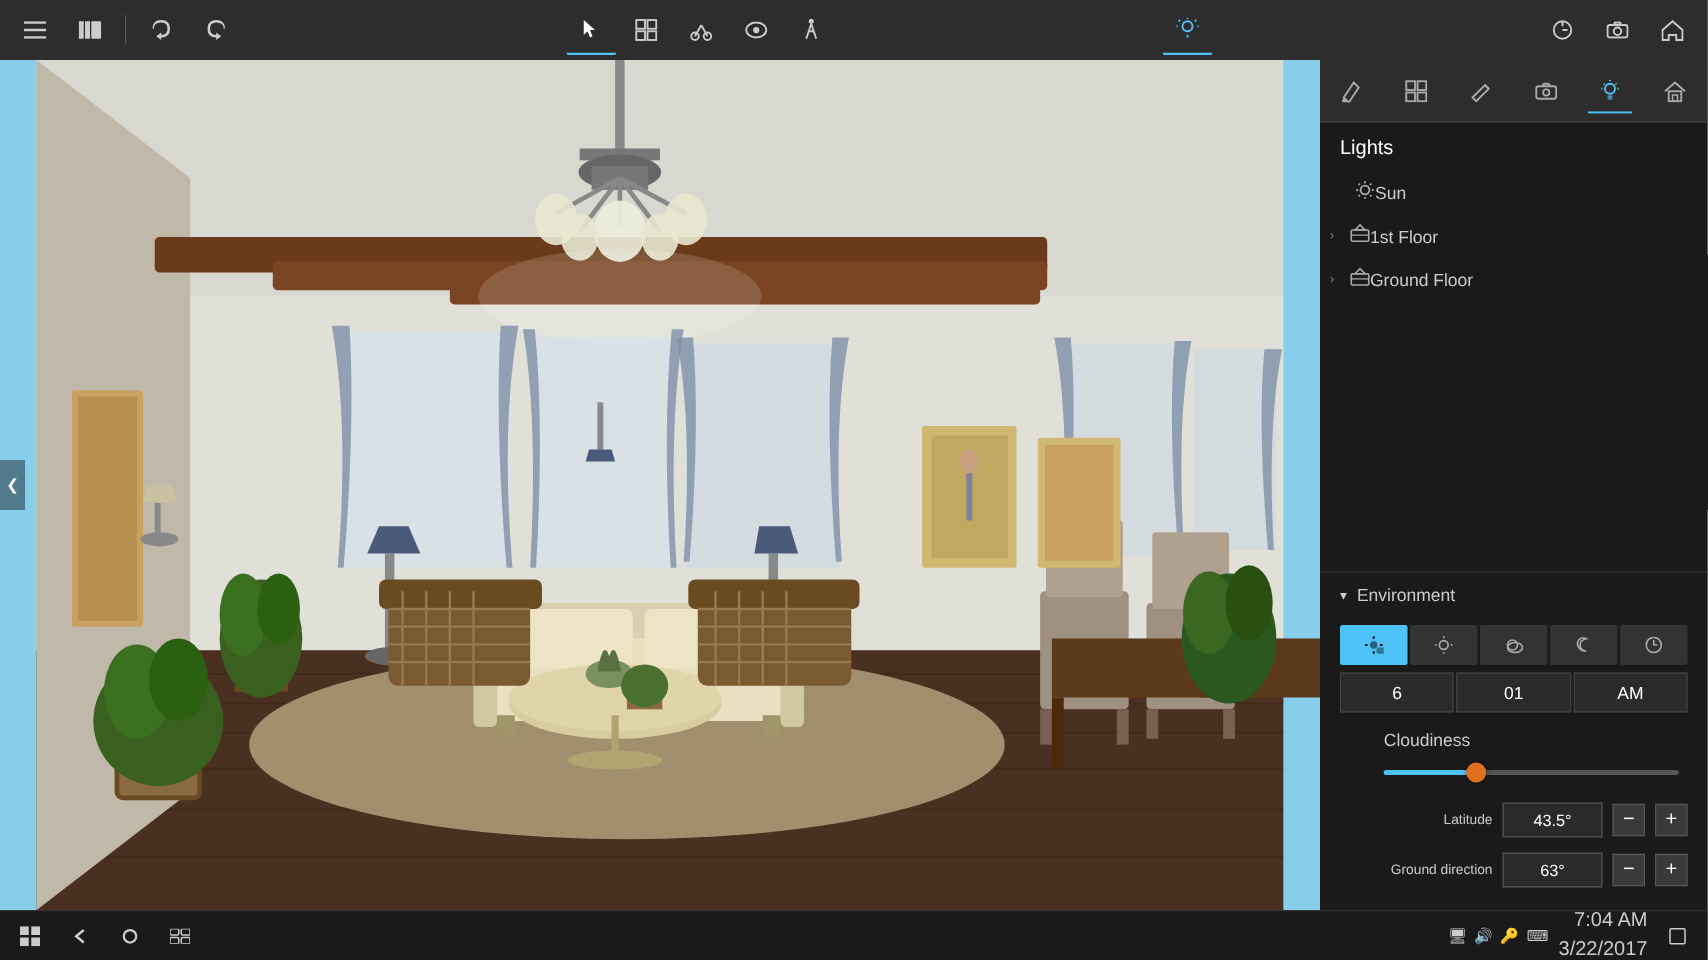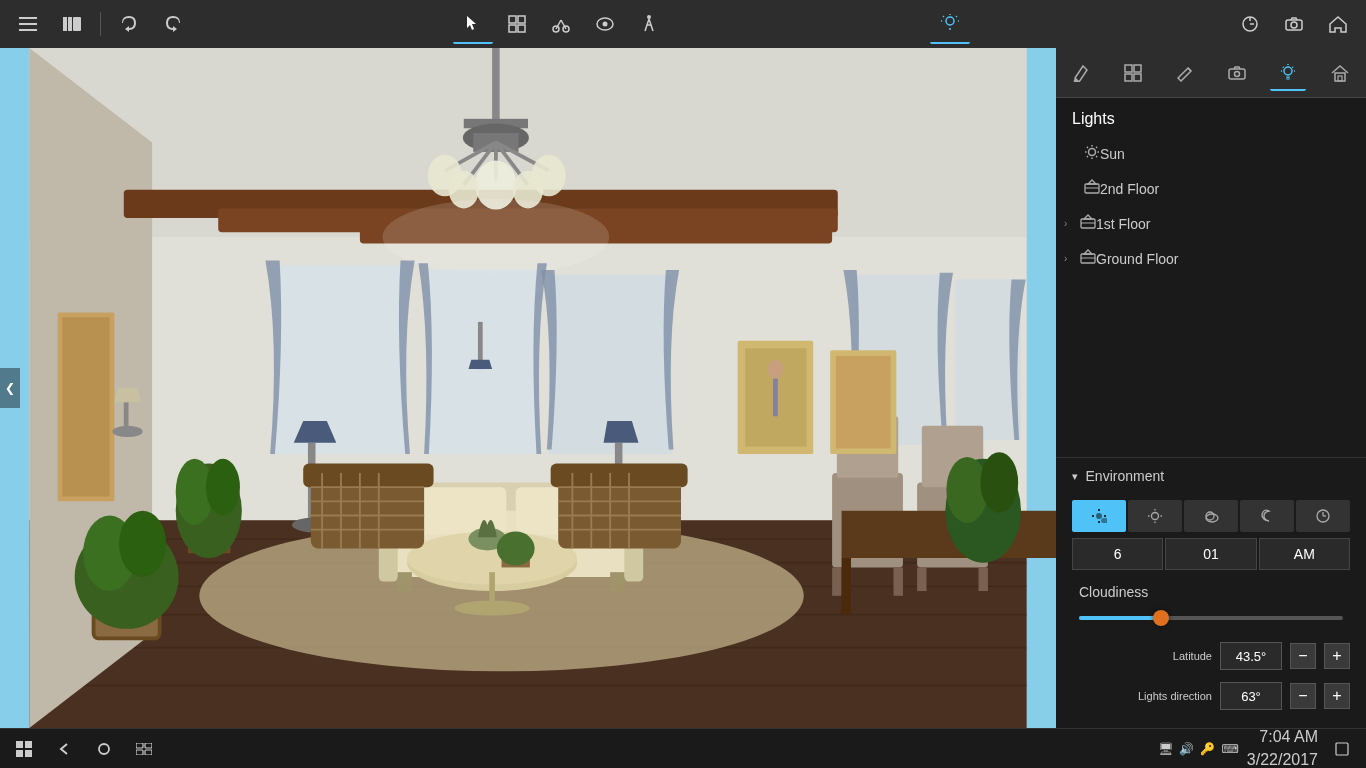--- a/index.html
+++ b/index.html
@@ -168,20 +168,21 @@
       background: #2a2a2a;
       border: 1px solid #444;
       color: white;
       text-align: center;
       font-size: 14px;
       display: flex; align-items: center; justify-content: center;
     }
 
     .cloudiness-section {
       padding: 8px 23px;
+      margin-left: 28px;
     }
     .cloudiness-label {
       color: #ccc;
       font-size: 14px;
       margin-bottom: 8px;
     }
     .slider-container {
       position: relative;
       height: 20px;
       display: flex;
@@ -218,21 +219,21 @@
       padding: 6px 16px;
       gap: 8px;
     }
     .coord-label {
       color: #ccc;
       font-size: 11px;
       flex: 1;
       text-align: right;
     }
     .coord-input {
-      width: 62px;
+      width: 80px;
       height: 28px;
       background: #2a2a2a;
       border: 1px solid #555;
       color: white;
       text-align: center;
       font-size: 13px;
       padding: 0 4px;
     }
     .coord-btn {
       width: 26px; height: 26px;
@@ -627,31 +628,20 @@
               <line x1="13.5" y1="8" x2="15" y2="8" stroke="#aaa" stroke-width="1.5"></line>
               <line x1="2.9" y1="2.9" x2="3.9" y2="3.9" stroke="#aaa" stroke-width="1.5"></line>
               <line x1="12.1" y1="12.1" x2="13.1" y2="13.1" stroke="#aaa" stroke-width="1.5"></line>
               <line x1="12.1" y1="2.9" x2="13.1" y2="3.9" stroke="#aaa" stroke-width="1.5"></line>
               <line x1="2.9" y1="12.1" x2="3.9" y2="13.1" stroke="#aaa" stroke-width="1.5"></line>
             </svg>
         </span>
         <span class="light-label">Sun</span>
       </div>
 
-      <div class="light-item">
-        <span style="width:12px"></span>
-        <span class="light-icon">
-          <svg width="16" height="16" viewBox="0 0 16 16">
-              <rect x="1" y="5" width="14" height="9" fill="none" stroke="#aaa" stroke-width="1.3" rx="1"></rect>
-              <line x1="1" y1="9" x2="15" y2="9" stroke="#aaa" stroke-width="1"></line>
-              <polygon points="4,5 8,1 12,5" fill="none" stroke="#aaa" stroke-width="1.3"></polygon>
-            </svg>
-        </span>
-        <span class="light-label">2nd Floor</span>
-      </div>
 
       <div class="light-item has-arrow">
         <span class="expand-arrow">›</span>
         <span style="width:4px"></span>
         <span class="light-icon">
           <svg width="16" height="16" viewBox="0 0 16 16">
               <rect x="1" y="5" width="14" height="9" fill="none" stroke="#aaa" stroke-width="1.3" rx="1"></rect>
               <line x1="1" y1="9" x2="15" y2="9" stroke="#aaa" stroke-width="1"></line>
               <polygon points="4,5 8,1 12,5" fill="none" stroke="#aaa" stroke-width="1.3"></polygon>
             </svg>
@@ -738,21 +728,21 @@
       </div>
 
       <div class="coord-row">
         <span class="coord-label">Latitude</span>
         <input class="coord-input" type="text" value="43.5°" style="">
         <button class="coord-btn">−</button>
         <button class="coord-btn">+</button>
       </div>
 
       <div class="coord-row">
-        <span class="coord-label">Lights direction</span>
+        <span class="coord-label">Ground direction</span>
         <input class="coord-input" type="text" value="63°" style="">
         <button class="coord-btn">−</button>
         <button class="coord-btn">+</button>
       </div>
 
       <div style="height:12px;"></div>
     </div>
   </div>
 </div>
 

